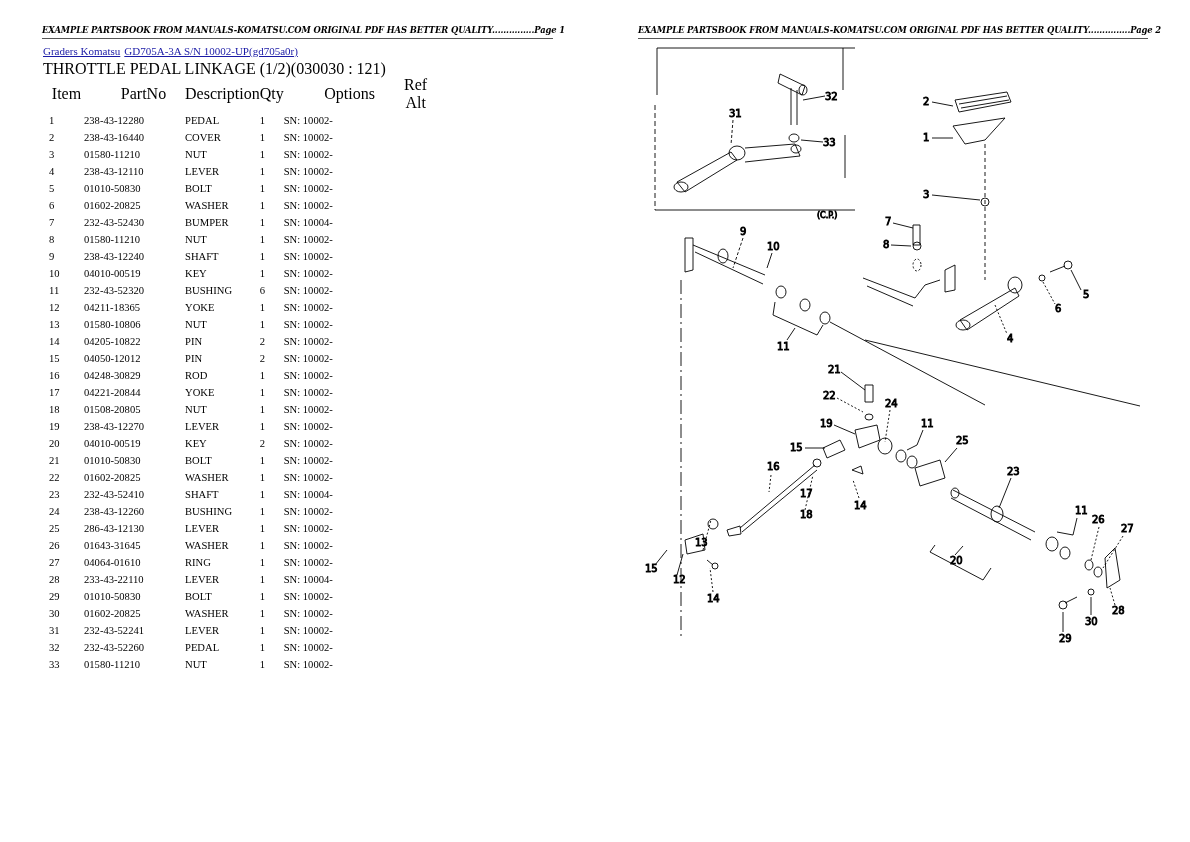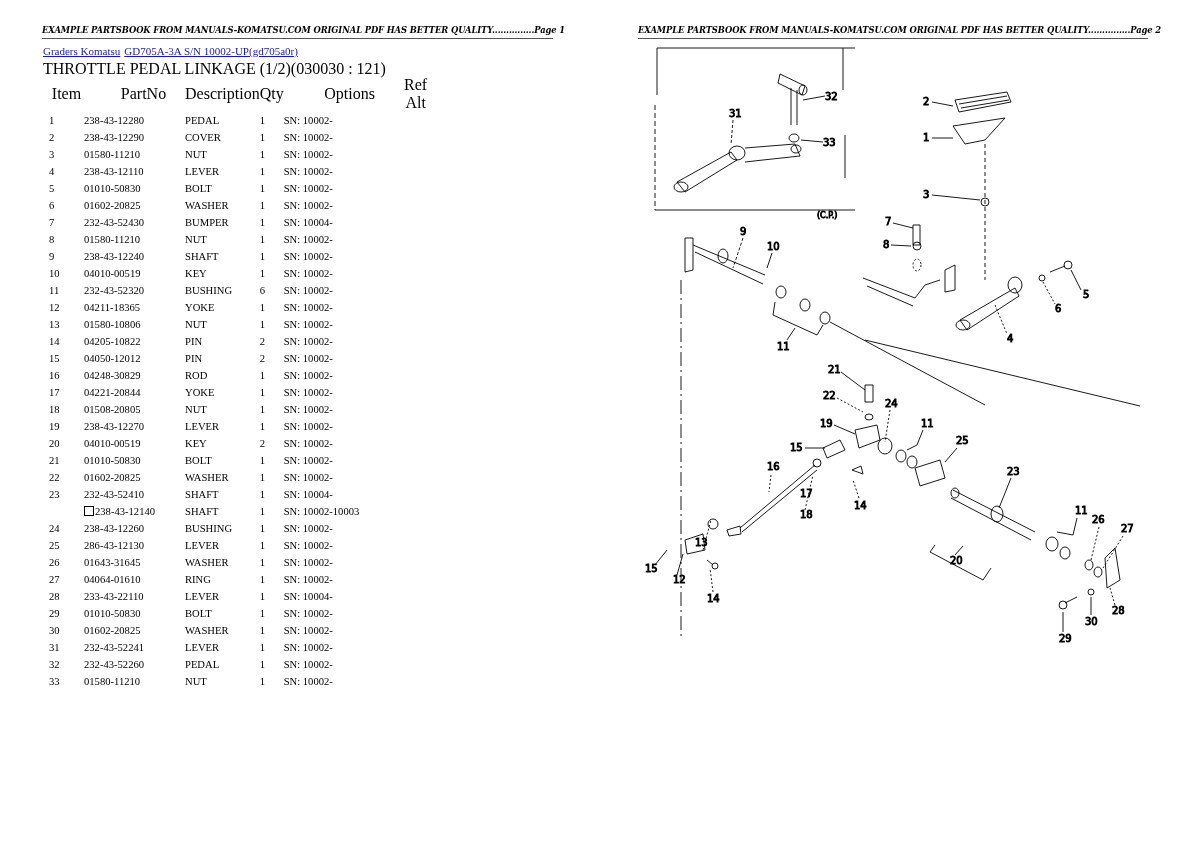--- a/index.html
+++ b/index.html
@@ -63,21 +63,21 @@
         <tr>
           <td class="c-item">1</td>
           <td class="c-part">238-43-12280</td>
           <td class="c-desc">PEDAL</td>
           <td class="c-qty">1</td>
           <td class="c-opt">SN: 10002-</td>
           <td class="c-ref"></td>
         </tr>
         <tr>
           <td class="c-item">2</td>
-          <td class="c-part">238-43-12290</td>
+          <td class="c-part">238-43-16440</td>
           <td class="c-desc">COVER</td>
           <td class="c-qty">1</td>
           <td class="c-opt">SN: 10002-</td>
           <td class="c-ref"></td>
         </tr>
         <tr>
           <td class="c-item">3</td>
           <td class="c-part">01580-11210</td>
           <td class="c-desc">NUT</td>
           <td class="c-qty">1</td>
@@ -235,28 +235,20 @@
           <td class="c-qty">1</td>
           <td class="c-opt">SN: 10002-</td>
           <td class="c-ref"></td>
         </tr>
         <tr>
           <td class="c-item">23</td>
           <td class="c-part">232-43-52410</td>
           <td class="c-desc">SHAFT</td>
           <td class="c-qty">1</td>
           <td class="c-opt">SN: 10004-</td>
-          <td class="c-ref"></td>
-        </tr>
-        <tr>
-          <td class="c-item"></td>
-          <td class="c-part"><span class="alt-box"></span><span>238-43-12140</span></td>
-          <td class="c-desc">SHAFT</td>
-          <td class="c-qty">1</td>
-          <td class="c-opt">SN: 10002-10003</td>
           <td class="c-ref"></td>
         </tr>
         <tr>
           <td class="c-item">24</td>
           <td class="c-part">238-43-12260</td>
           <td class="c-desc">BUSHING</td>
           <td class="c-qty">1</td>
           <td class="c-opt">SN: 10002-</td>
           <td class="c-ref"></td>
         </tr>

